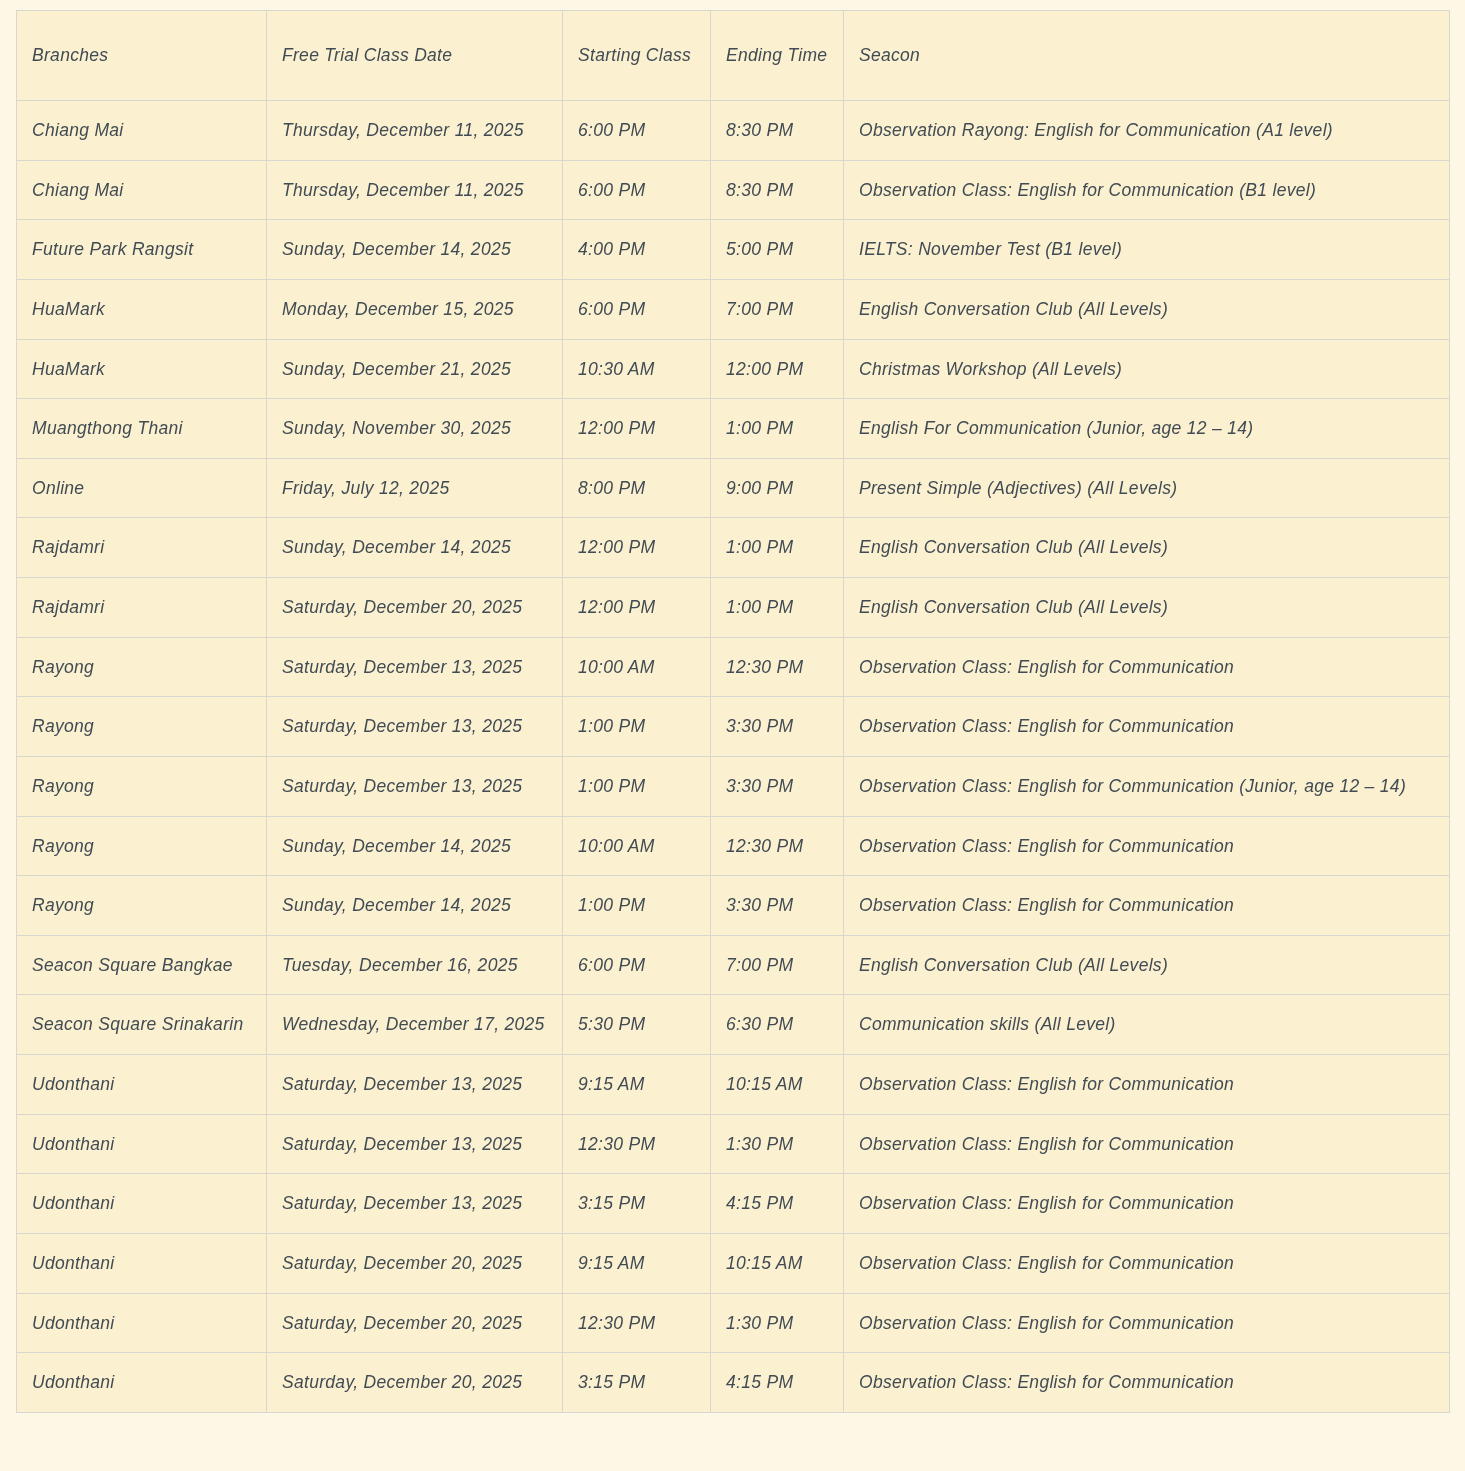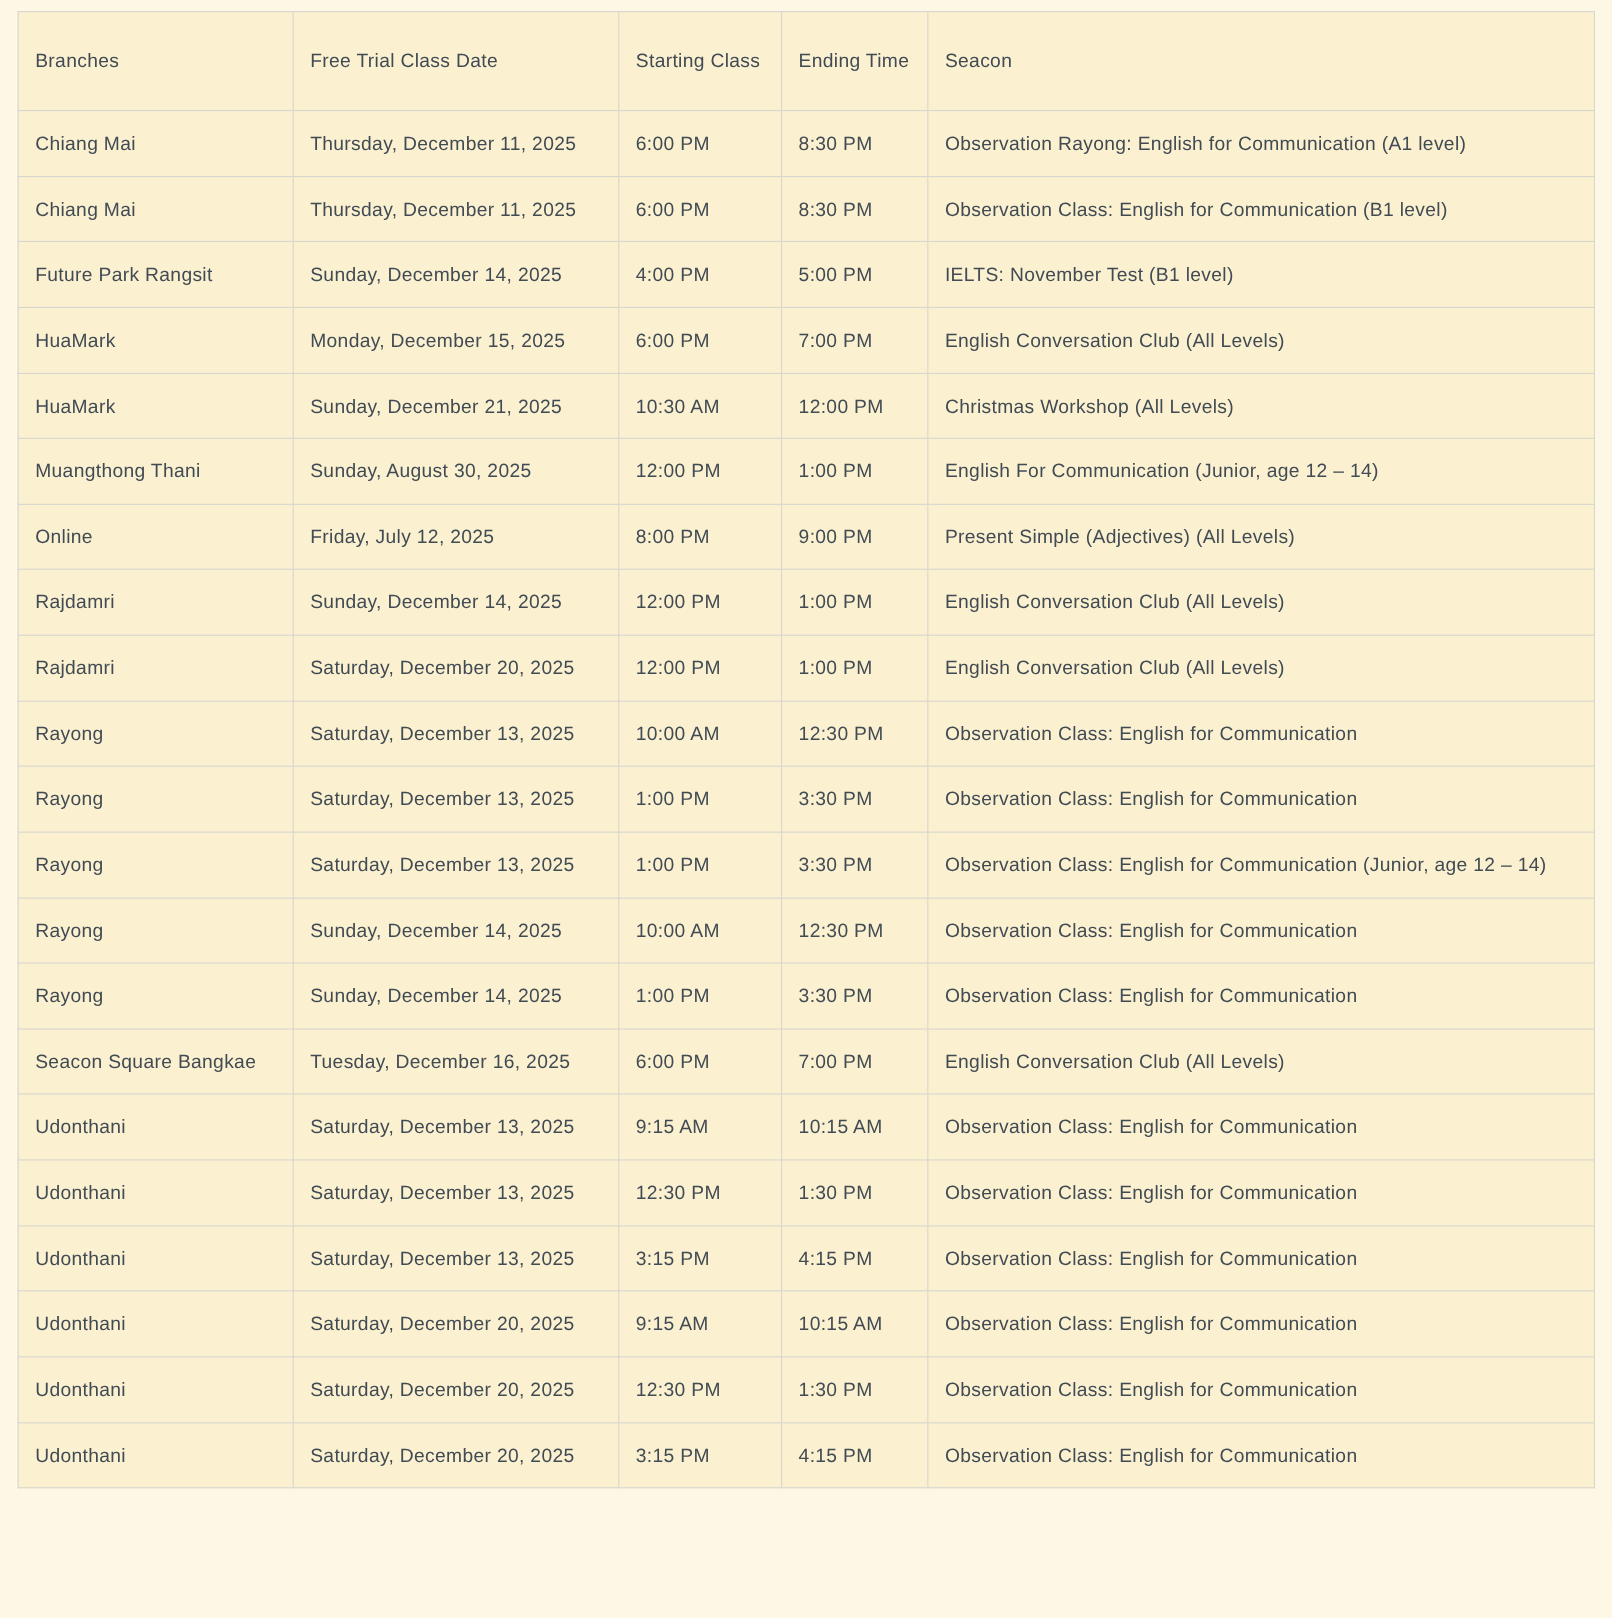--- a/index.html
+++ b/index.html
@@ -12,20 +12,21 @@
   html,body{margin:0;padding:0;}
   body{
     width:1465px;
     min-height:1471px;
     background:var(--page-bg);
     font-family:"Liberation Sans","DejaVu Sans",sans-serif;
     color:var(--text);
   }
   .table-wrap{
     padding:10px 16px 20px 16px;
+    font-style:italic;
   }
   table.schedule{
     width:1433px;
     border-collapse:collapse;
     table-layout:fixed;
     background:var(--cell-bg);
   }
   table.schedule th,
   table.schedule td{
     border:1px solid var(--border);
@@ -95,21 +96,21 @@
         </tr>
         <tr>
           <td>HuaMark</td>
           <td>Sunday, December 21, 2025</td>
           <td>10:30 AM</td>
           <td>12:00 PM</td>
           <td>Christmas Workshop (All Levels)</td>
         </tr>
         <tr>
           <td>Muangthong Thani</td>
-          <td>Sunday, August 30, 2025</td>
+          <td>Sunday, November 30, 2025</td>
           <td>12:00 PM</td>
           <td>1:00 PM</td>
           <td>English For Communication (Junior, age 12 – 14)</td>
         </tr>
         <tr>
           <td>Online</td>
           <td>Friday, July 12, 2025</td>
           <td>8:00 PM</td>
           <td>9:00 PM</td>
           <td>Present Simple (Adjectives) (All Levels)</td>
@@ -164,20 +165,27 @@
           <td>Observation Class: English for Communication</td>
         </tr>
         <tr>
           <td>Seacon Square Bangkae</td>
           <td>Tuesday, December 16, 2025</td>
           <td>6:00 PM</td>
           <td>7:00 PM</td>
           <td>English Conversation Club (All Levels)</td>
         </tr>
         <tr>
+          <td>Seacon Square Srinakarin</td>
+          <td>Wednesday, December 17, 2025</td>
+          <td>5:30 PM</td>
+          <td>6:30 PM</td>
+          <td>Communication skills (All Level)</td>
+        </tr>
+        <tr>
           <td>Udonthani</td>
           <td>Saturday, December 13, 2025</td>
           <td>9:15 AM</td>
           <td>10:15 AM</td>
           <td>Observation Class: English for Communication</td>
         </tr>
         <tr>
           <td>Udonthani</td>
           <td>Saturday, December 13, 2025</td>
           <td>12:30 PM</td>

